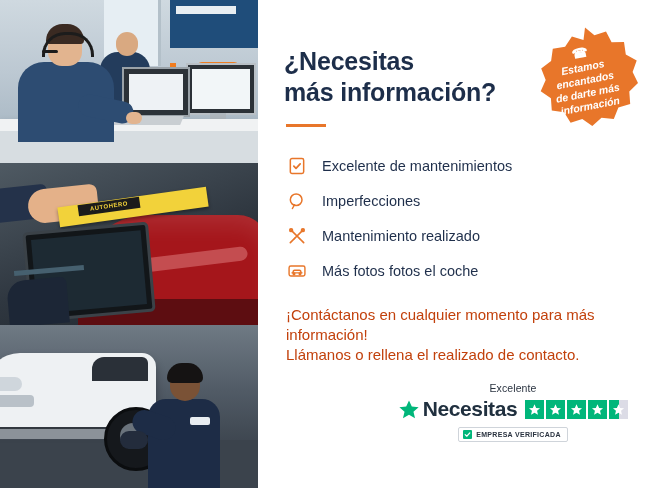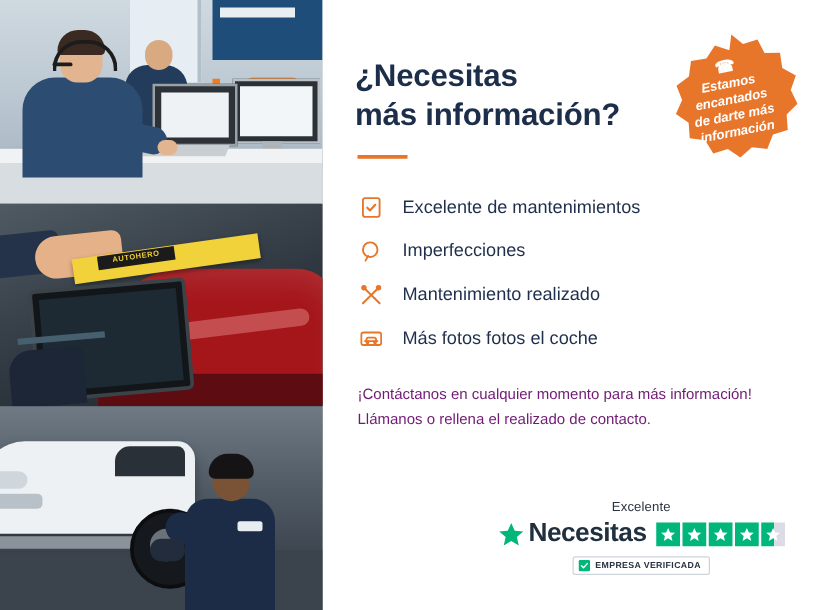--- a/index.html
+++ b/index.html
@@ -319,23 +319,23 @@
     color: #e8762a;
   }
   .feature-label {
     font-size: 14.5px;
     color: #1f2f4b;
     line-height: 18px;
   }
 
   .contact {
     margin: 18px 16px 0 2px;
-    font-size: 12px;
+    font-size: 15px;
     line-height: 20px;
-    color: #701a75;
+    color: #c2410c;
     max-width: 340px;
   }
 
   
   .badge {
     position: absolute;
     right: 12px;
     top: 26px;
     width: 106px;
     height: 106px;
@@ -360,21 +360,21 @@
     font-size: 13px;
     line-height: 13px;
     margin-bottom: 2px;
     font-style: normal;
   }
 
   
   .trust {
     position: absolute;
     right: 18px;
-    bottom: 27px;
+    bottom: 46px;
     width: 238px;
     text-align: center;
   }
   .trust-excellent {
     font-size: 10.5px;
     color: #2a3340;
     margin-bottom: 3px;
     letter-spacing: .1px;
   }
   .trust-main {

